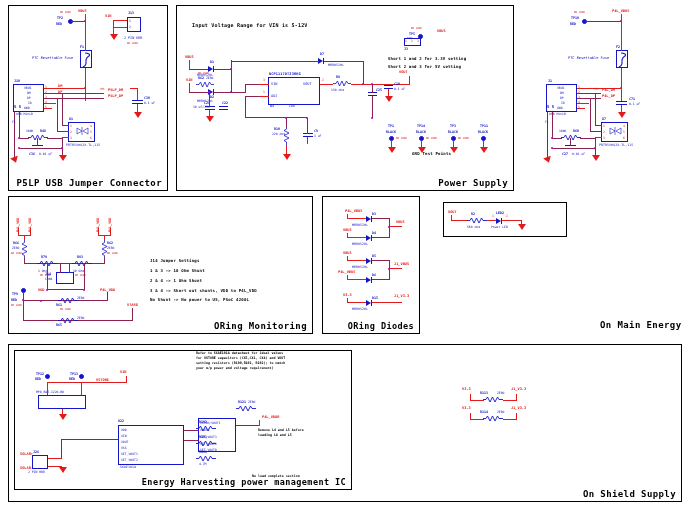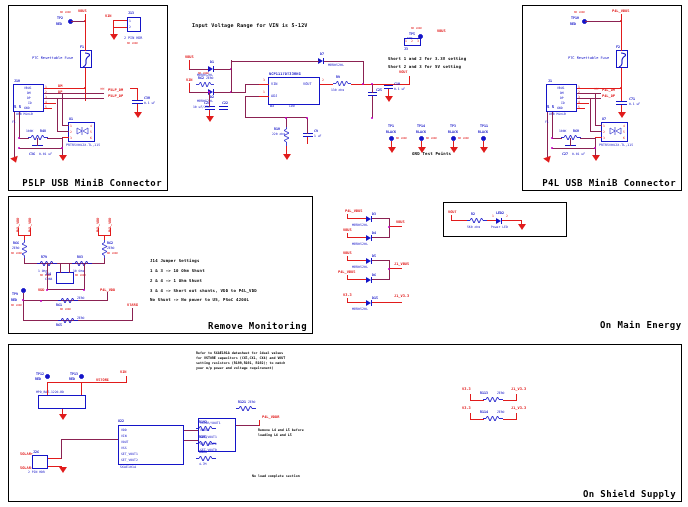--- a/index.html
+++ b/index.html
@@ -55,21 +55,21 @@
         transform-origin:left bottom;}
   .conn{position:absolute;border:1.3px solid #1414c8;background:#fff;box-sizing:border-box;}
   .hatch{position:absolute;color:#e11b1b;font-size:3px;letter-spacing:-0.5px;line-height:2.4px;}
 </style>
 </head>
 <body>
 
 <div class="sheet">
 
 <div class="box" style="left:8px;top:5px;width:160px;height:186px;">
-  <div class="title t10">P5LP USB MiniB Connector</div>
+  <div class="title t10">P5LP USB Jumper Connector</div>
 </div>
 
 <div class="nolabel" style="left:60px;top:11px;">NO LOAD</div>
 <div class="ref" style="left:57px;top:16px;">TP2</div>
 <div class="ref" style="left:56px;top:22px;">RED</div>
 <div class="tp" style="left:68px;top:19px;"></div>
 
 <div class="net" style="left:78px;top:9px;">VBUS</div>
 <div class="wr" style="left:85px;top:14px;width:1.2px;height:30px;"></div>
 <div class="wp" style="left:71px;top:21px;width:15px;height:1.2px;"></div>
@@ -175,20 +175,23 @@
 <div class="wp" style="left:19px;top:147.5px;width:43px;height:1.2px;"></div>
 <div class="wp" style="left:47px;top:137.5px;width:15px;height:1.2px;"></div>
 <div class="wp" style="left:37px;top:137.5px;width:1.2px;height:8px;"></div>
 <div class="dot" style="left:18px;top:137px;"></div>
 <div class="dot" style="left:18px;top:147px;"></div>
 <div class="dot" style="left:61px;top:147px;"></div>
 <div class="wp" style="left:14px;top:112px;width:1.2px;height:45px;"></div>
 <div class="gnd" style="left:11px;top:157px;transform:rotate(-20deg);"></div>
 <div class="val" style="left:12px;top:120px;">F1</div>
 
+<div class="box" style="left:176px;top:5px;width:338px;height:186px;">
+  <div class="title t10">Power Supply</div>
+</div>
 <div class="note" style="left:192px;top:22px;">Input Voltage Range for VIN is 5-12V</div>
 
 <div class="net" style="left:185px;top:55px;">VBUS</div>
 <div class="net" style="left:186px;top:78px;">VIN</div>
 <div class="wr" style="left:189px;top:60px;width:1.2px;height:9px;"></div>
 <div class="wp" style="left:189px;top:68.5px;width:21px;height:1.2px;"></div>
 <div class="wr" style="left:189px;top:83px;width:1.2px;height:9px;"></div>
 <div class="wp" style="left:189px;top:91.5px;width:21px;height:1.2px;"></div>
 
 <div class="di" style="left:208px;top:66px;"></div>
@@ -349,23 +352,20 @@
 <div class="gnd" style="left:449.5px;top:147px;"></div>
 
 <div class="ref" style="left:480px;top:124px;">TP11</div>
 <div class="ref" style="left:478px;top:130px;">BLACK</div>
 <div class="tp" style="left:481px;top:136px;"></div>
 <div class="wr" style="left:483px;top:141px;width:1.2px;height:6px;"></div>
 <div class="gnd" style="left:479.5px;top:147px;"></div>
 
 <div class="note sm" style="left:412px;top:151px;">GND Test Points</div>
 
-<div class="box" style="left:522px;top:5px;width:160px;height:186px;">
-  <div class="title t10">P4L USB MiniB Connector</div>
-</div>
 
 <div class="nolabel" style="left:574px;top:11px;">NO LOAD</div>
 <div class="ref" style="left:571px;top:16px;">TP10</div>
 <div class="ref" style="left:570px;top:22px;">RED</div>
 <div class="tp" style="left:582px;top:19px;"></div>
 <div class="net" style="left:612px;top:9px;">P4L_VBUS</div>
 <div class="wr" style="left:621px;top:14px;width:1.2px;height:30px;"></div>
 <div class="wp" style="left:585px;top:21px;width:37px;height:1.2px;"></div>
 <div class="dotr" style="left:620px;top:20px;"></div>
 
@@ -455,21 +455,21 @@
 <div class="wp" style="left:580px;top:137.5px;width:15px;height:1.2px;"></div>
 <div class="wp" style="left:570px;top:137.5px;width:1.2px;height:8px;"></div>
 <div class="dot" style="left:551px;top:137px;"></div>
 <div class="dot" style="left:551px;top:147px;"></div>
 <div class="dot" style="left:594px;top:147px;"></div>
 <div class="wp" style="left:547px;top:112px;width:1.2px;height:45px;"></div>
 <div class="gnd" style="left:544px;top:157px;transform:rotate(-20deg);"></div>
 <div class="val" style="left:545px;top:120px;">F1</div>
 
 <div class="box" style="left:8px;top:196px;width:305px;height:138px;">
-  <div class="title t10">Remove Monitoring</div>
+  <div class="title t10">ORing Monitoring</div>
 </div>
 
 <div class="flag" style="left:20px;top:228px;transform:rotate(-90deg);">P4L_VDD</div>
 <div class="flag" style="left:32px;top:228px;transform:rotate(-90deg);">P4L_VDD</div>
 <div class="flag" style="left:100px;top:228px;transform:rotate(-90deg);">P4L_VDD</div>
 <div class="flag" style="left:112px;top:228px;transform:rotate(-90deg);">P4L_VDD</div>
 <div class="wr" style="left:18px;top:228px;width:1.2px;height:8px;"></div>
 <div class="wr" style="left:30px;top:228px;width:1.2px;height:8px;"></div>
 <div class="wr" style="left:98px;top:228px;width:1.2px;height:8px;"></div>
 <div class="wr" style="left:110px;top:228px;width:1.2px;height:8px;"></div>
@@ -561,20 +561,23 @@
 </div>
 <div class="ref" style="left:56px;top:323px;">R65</div>
 <div class="val" style="left:77px;top:316px;">ZERO</div>
 
 <div class="note sm" style="left:150px;top:258px;">J14 Jumper Settings</div>
 <div class="note sm" style="left:150px;top:268px;">1 &amp; 3 -&gt; 10 Ohm Shunt</div>
 <div class="note sm" style="left:150px;top:278px;">2 &amp; 4 -&gt; 1 Ohm Shunt</div>
 <div class="note sm" style="left:150px;top:288px;">3 &amp; 4 -&gt; Short out shunts, VDD to P4L_VDD</div>
 <div class="note sm" style="left:150px;top:297px;">No Shunt  -&gt; No power to U5, PSoC 4200L</div>
 
+<div class="box" style="left:322px;top:196px;width:98px;height:138px;">
+  <div class="title t9">ORing Diodes</div>
+</div>
 
 <div class="net" style="left:345px;top:209px;">P4L_VBUS</div>
 <div class="wr" style="left:347px;top:214px;width:1.2px;height:5px;"></div>
 <div class="wr" style="left:347px;top:218px;width:20px;height:1.2px;"></div>
 <div class="di" style="left:366px;top:216px;"></div>
 <div class="dibar" style="left:371px;top:216px;height:6px;"></div>
 <div class="ref" style="left:372px;top:212px;">D3</div>
 <div class="icname" style="left:352px;top:223px;">MBR0520L</div>
 <div class="wp" style="left:372px;top:218px;width:18px;height:1.2px;"></div>
 <div class="net" style="left:343px;top:228px;">VBUS</div>
@@ -640,20 +643,23 @@
 <div class="val" style="left:491px;top:225px;">Power LED</div>
 <div class="wr" style="left:502px;top:220px;width:20px;height:1.2px;"></div>
 <div class="wr" style="left:521px;top:220px;width:1.2px;height:5px;"></div>
 <div class="gnd" style="left:518px;top:224px;"></div>
 
 <div class="title t10" style="position:absolute;left:600px;top:320px;right:auto;bottom:auto;">On Main Energy</div>
 
 <div class="box" style="left:8px;top:344px;width:674px;height:158px;">
   <div class="title t10">On Shield Supply</div>
 </div>
+<div class="box" style="left:14px;top:350px;width:338px;height:140px;">
+  <div class="title t9">Energy Harvesting power management IC</div>
+</div>
 
 <div class="note xs" style="left:196px;top:351px;">Refer to S6AE101A datasheet for ideal values</div>
 <div class="note xs" style="left:196px;top:356px;">for VSTORE capacitors (CX5,CX1, CX4) and VOUT</div>
 <div class="note xs" style="left:196px;top:361px;">setting resistors (R100,R101, R102); to match</div>
 <div class="note xs" style="left:196px;top:366px;">your m/p power and voltage requirement)</div>
 
 <div class="ref" style="left:36px;top:372px;">TP12</div>
 <div class="ref" style="left:35px;top:377px;">RED</div>
 <div class="tp" style="left:45px;top:374px;"></div>
 <div class="ref" style="left:70px;top:372px;">TP13</div>

